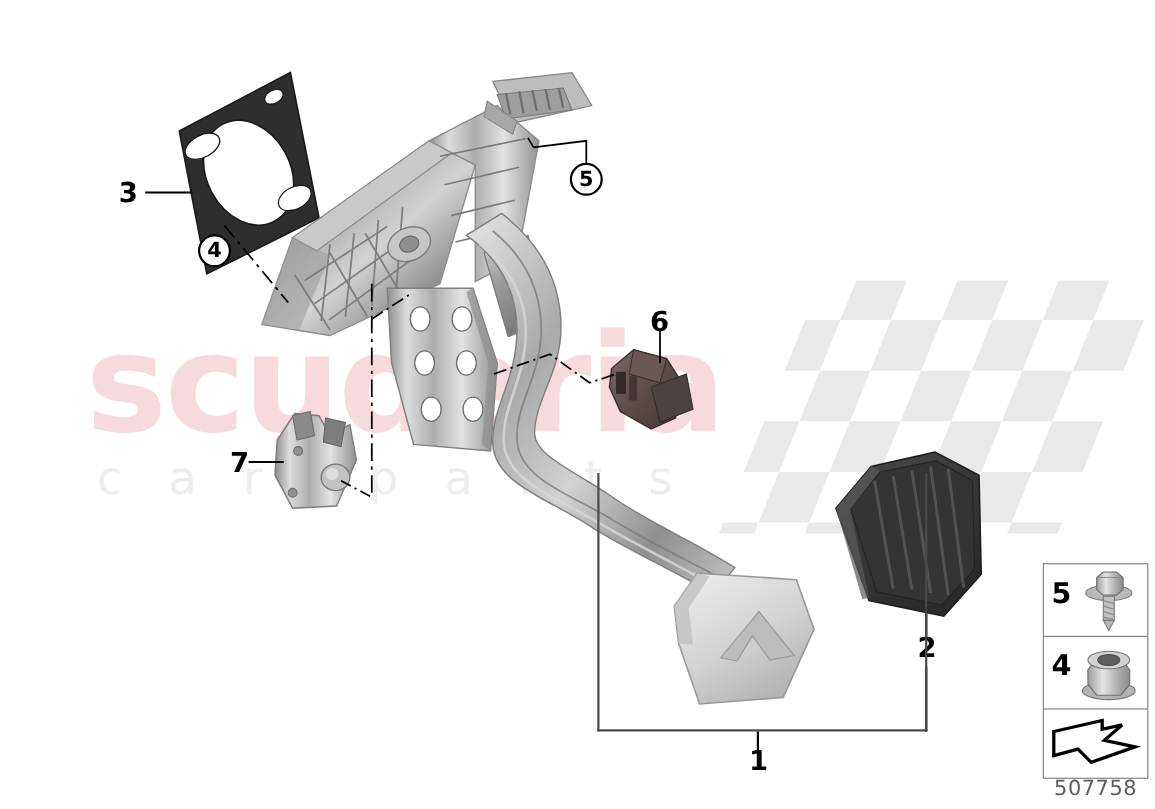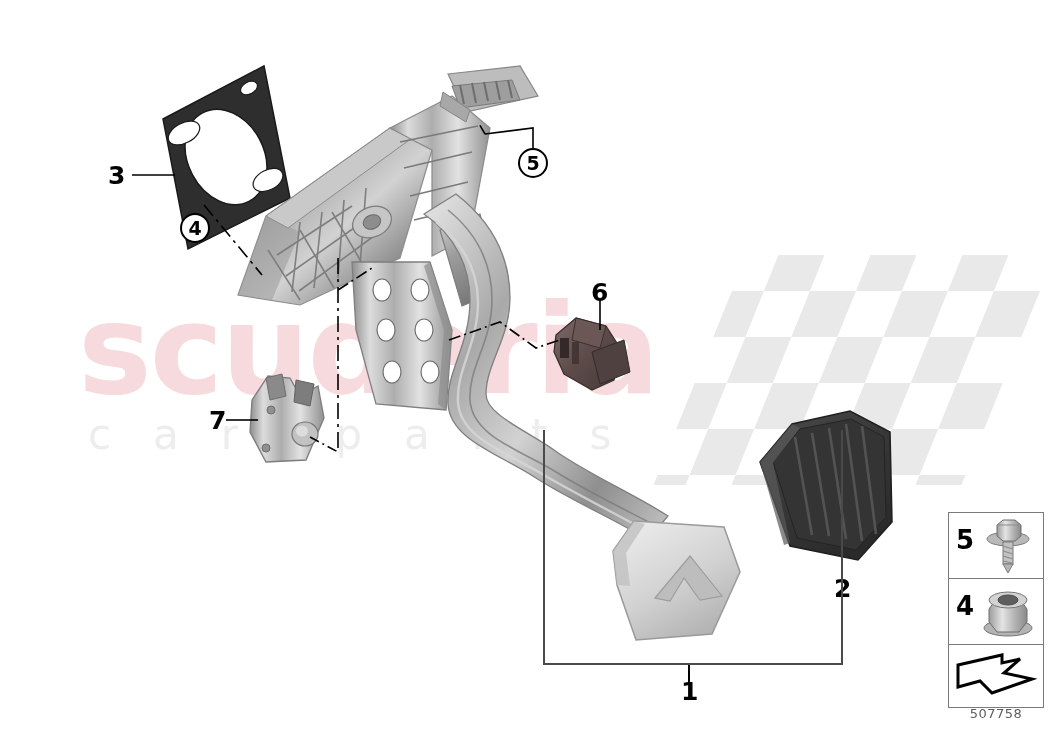--- a/index.html
+++ b/index.html
@@ -140,21 +140,21 @@
     width: 58px; height: 60px;
   }
   .legend-arrow-cell { height: 62px; }
   .diagnum {
     position: absolute;
     left: 948px;
     top: 706px;
     width: 96px;
     text-align: center;
     font-family: "DejaVu Sans", sans-serif;
-    font-size: 13px;
+    font-size: 19px;
     font-weight: 400;
     color: #5d5d5d;
     letter-spacing: 0.5px;
   }
 </style>
 </head>
 <body>
 
 <div id="canvas">
 

